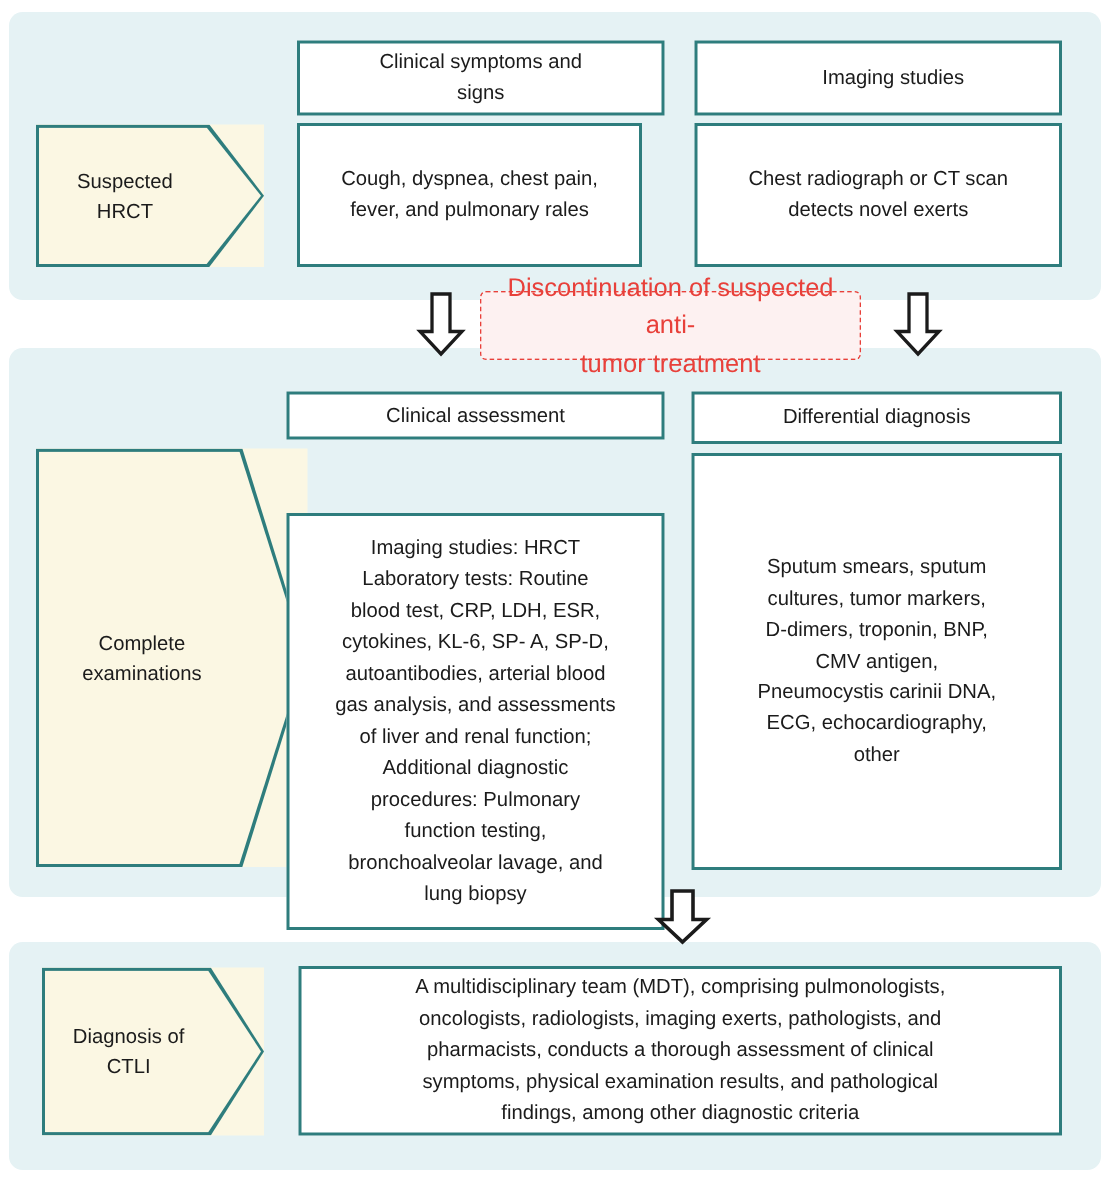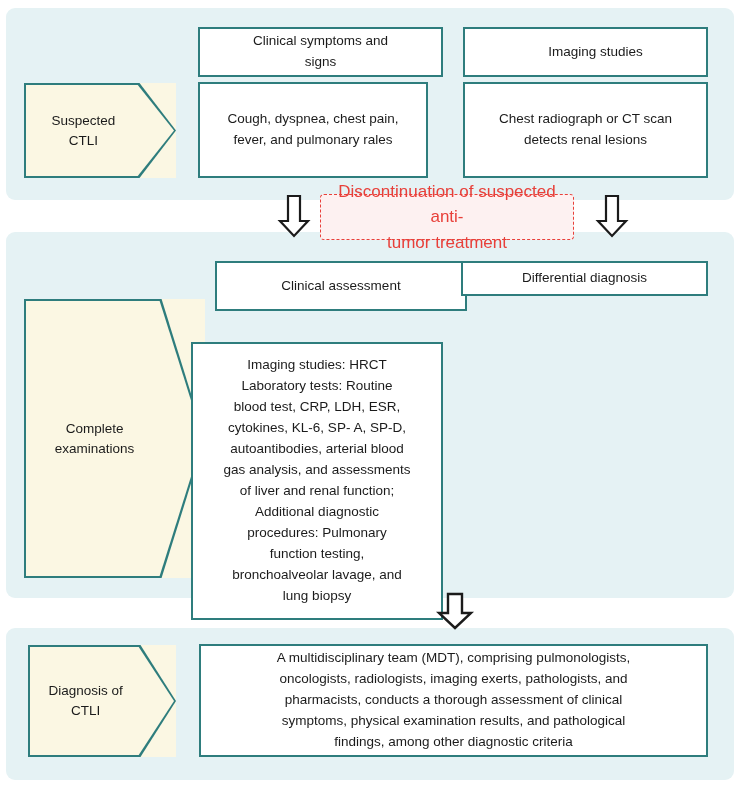--- a/index.html
+++ b/index.html
@@ -83,21 +83,21 @@
   }
   .box .box-text { white-space: pre-line; display: block; width: 100%; }
 
   
   #box-head-symptoms { left: 198px; top: 27px;  width: 245px; height: 50px; }
   #box-head-imaging  { left: 463px; top: 27px;  width: 245px; height: 50px; padding-left: 28px; }
   #box-body-symptoms { left: 198px; top: 82px;  width: 230px; height: 96px; }
   #box-body-imaging  { left: 463px; top: 82px;  width: 245px; height: 96px; }
 
   
-  #box-head-clinical { left: 191px; top: 261px; width: 252px; height: 50px; margin-left: 24px; }
+  #box-head-clinical { left: 191px; top: 261px; width: 252px; height: 32px; }
   #box-head-diff     { left: 461px; top: 261px; width: 247px; height: 35px; }
   #box-body-clinical { left: 191px; top: 302px; width: 252px; height: 278px; margin-top: 40px; }
   #box-body-diff     { left: 461px; top: 302px; width: 247px; height: 278px; }
 
   
   #box-body-mdt      { left: 199px; top: 644px; width: 509px; height: 113px; }
 
   
   #box-discontinuation {
     position: absolute;
@@ -133,37 +133,37 @@
 <div class="canvas">
 
   <div class="band" id="band-1"></div>
   <div class="band" id="band-2"></div>
   <div class="band" id="band-3"></div>
 
   <div class="pent" id="pent-suspected">
     <div class="pent-fill"></div>
     <div class="pent-inner"></div>
     <span class="pent-text">Suspected
-CTLI</span>
+HRCT</span>
   </div>
 
   <div class="box" id="box-head-symptoms">
     <span class="box-text">Clinical symptoms and
 signs</span>
   </div>
   <div class="box" id="box-head-imaging">
     <span class="box-text">Imaging studies</span>
   </div>
   <div class="box" id="box-body-symptoms">
     <span class="box-text">Cough, dyspnea, chest pain,
 fever, and pulmonary rales</span>
   </div>
   <div class="box" id="box-body-imaging">
     <span class="box-text">Chest radiograph or CT scan
-detects renal lesions</span>
+detects novel exerts</span>
   </div>
 
   <svg class="arrow-down" id="arrow-left-down" viewBox="0 0 34 44">
     <polygon points="11,2 23,2 23,27 31,27 17,42 3,27 11,27" fill="#ffffff" stroke="#1b1b1b" stroke-width="2.2" stroke-linejoin="miter"></polygon>
   </svg>
 
   <div id="box-discontinuation">
     <span class="box-text">Discontinuation of suspected anti-
 tumor treatment</span>
   </div>
@@ -192,20 +192,29 @@
 cytokines, KL-6, SP- A, SP-D,
 autoantibodies, arterial blood
 gas analysis, and assessments
 of liver and renal function;
 Additional diagnostic
 procedures: Pulmonary
 function testing,
 bronchoalveolar lavage, and
 lung biopsy</span>
   </div>
+  <div class="box" id="box-body-diff">
+    <span class="box-text">Sputum smears, sputum
+cultures, tumor markers,
+D-dimers, troponin, BNP,
+CMV antigen,
+Pneumocystis carinii DNA,
+ECG, echocardiography,
+other</span>
+  </div>
 
   <svg class="arrow-down" id="arrow-bottom-down" viewBox="0 0 40 38">
     <polygon points="13,2 27,2 27,21 36,21 20,36 4,21 13,21" fill="#ffffff" stroke="#1b1b1b" stroke-width="2.4" stroke-linejoin="miter"></polygon>
   </svg>
 
   <div class="pent" id="pent-diagnosis">
     <div class="pent-fill"></div>
     <div class="pent-inner"></div>
     <span class="pent-text">Diagnosis of
 CTLI</span>

